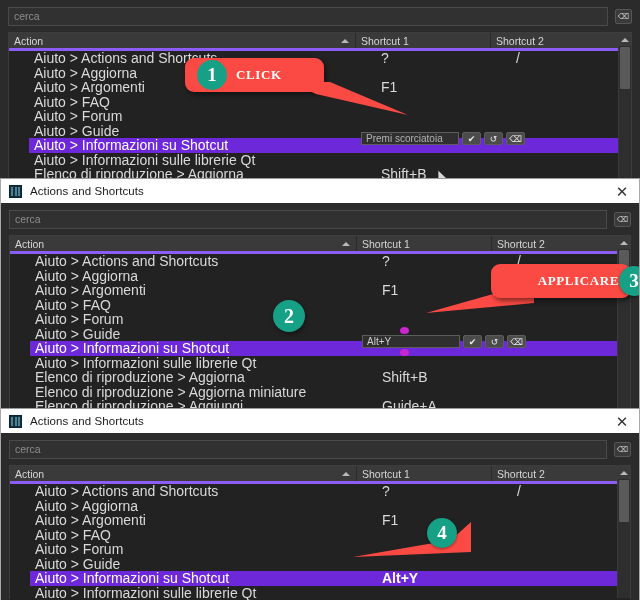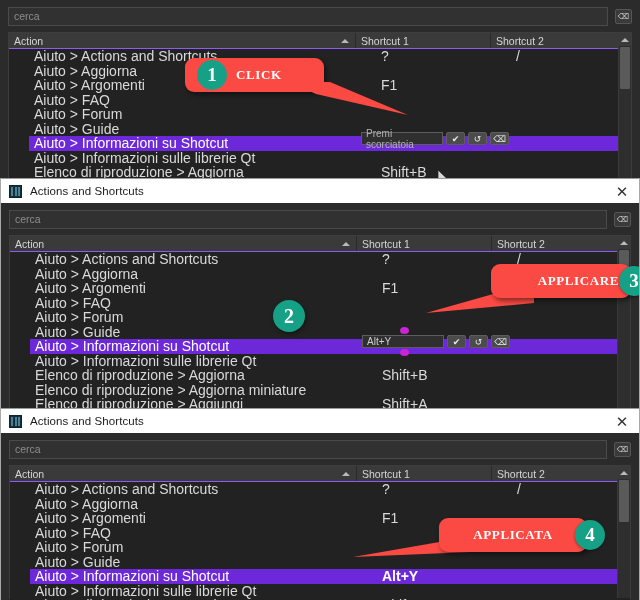--- a/index.html
+++ b/index.html
@@ -36,21 +36,21 @@
   }
   .searchbox span{font-size:10.5px;color:#8d8d8d;}
   .clear-btn{
     width:17px;height:15px;margin-left:7px;background:#3a3a3a;border:1px solid #555;
     box-sizing:border-box;display:flex;align-items:center;justify-content:center;
     color:#cfcfcf;font-size:8px;cursor:pointer;border-radius:2px;
   }
 
   
   .table{position:relative;background:#222222;border:1px solid #3d3d3d;box-sizing:border-box;}
-  .thead{display:flex;height:15px;background:#3a3a3a;border-bottom:1px solid #8b5cf6;
+  .thead{display:flex;height:15px;background:#3a3a3a;border-bottom:3px solid #8b5cf6;
     font-size:10.5px;color:#d6d6d6;align-items:center;}
   .th{padding-left:5px;box-sizing:border-box;position:relative;height:100%;
       display:flex;align-items:center;border-right:1px solid #2a2a2a;}
   .th.c1{width:347px;}
   .th.c2{width:135px;}
   .th.c3{flex:1 1 auto;border-right:none;}
   .sortarrow{position:absolute;right:6px;top:50%;transform:translateY(-50%);
     width:0;height:0;border-left:4px solid transparent;border-right:4px solid transparent;
     border-bottom:4px solid #b9b9b9;}
 
@@ -58,21 +58,21 @@
   .row{display:flex;height:14.5px;align-items:center;font-size:14px;color:#d9d9d9;white-space:nowrap;margin-left:20px;}
   .row.sel{background:#6d28d9;color:#ffffff;}
   .cell.a{width:347px;padding-left:5px;box-sizing:border-box;overflow:hidden;}
   .cell.s1{width:135px;padding-left:5px;box-sizing:border-box;overflow:hidden;}
   .cell.s2{flex:1 1 auto;padding-left:5px;box-sizing:border-box;overflow:hidden;}
   .row.sel .cell.s1{font-weight:bold;}
 
   
   .editor{position:absolute;display:flex;align-items:center;height:13px;}
   .editor .field{
-    width:82px;height:13px;background:#2f2f2f;border:1px solid #5d5d5d;box-sizing:border-box;
+    width:98px;height:13px;background:#2f2f2f;border:1px solid #5d5d5d;box-sizing:border-box;
     display:flex;align-items:center;padding-left:4px;font-size:10px;color:#cfcfcf;
   }
   .editor .field.ph{color:#b3b3b3;}
   .editor .ebtn{
     width:19px;height:13px;margin-left:3px;background:#4b4b4b;border:1px solid #5d5d5d;
     box-sizing:border-box;display:flex;align-items:center;justify-content:center;
     color:#e8e8e8;font-size:9px;border-radius:2px;cursor:pointer;
   }
   .handle{position:absolute;left:38px;width:9px;height:7px;background:#c925d1;border-radius:50%;}
   .handle.top{top:-8px;}
@@ -297,21 +297,21 @@
               <div class="cell s1">Shift+B</div>
               <div class="cell s2"></div>
             </div>
             <div class="row">
               <div class="cell a">Elenco di riproduzione &gt; Aggiorna miniature</div>
               <div class="cell s1"></div>
               <div class="cell s2"></div>
             </div>
             <div class="row">
               <div class="cell a">Elenco di riproduzione &gt; Aggiungi</div>
-              <div class="cell s1">Shift+A</div>
+              <div class="cell s1">Guide+A</div>
               <div class="cell s2"></div>
             </div>
           </div>
 
         <div class="vscroll">
           <div class="vcap">
               <span class="tri"></span>
             </div>
           <div class="vthumb" style="top:14px;"></div>
         </div>
@@ -425,20 +425,17 @@
           <div class="vthumb" style="top:14px;"></div>
         </div>
       </div>
     </div>
 
     <svg style="position:absolute;left:352px;top:112px;" width="120" height="40">
       <polygon points="118,2 118,32 0,37 98,20" fill="#fb4a43"></polygon>
     </svg>
 
     <div class="callout" style="left:438px;top:110px;">
-      <div class="bubble" style="width:148px;justify-content:center;">
-        <div class="label">APPLICATA</div>
-      </div>
       <div class="badge overlap-right">4</div>
     </div>
   </div>
 
 </div>
 
 </body></html>

